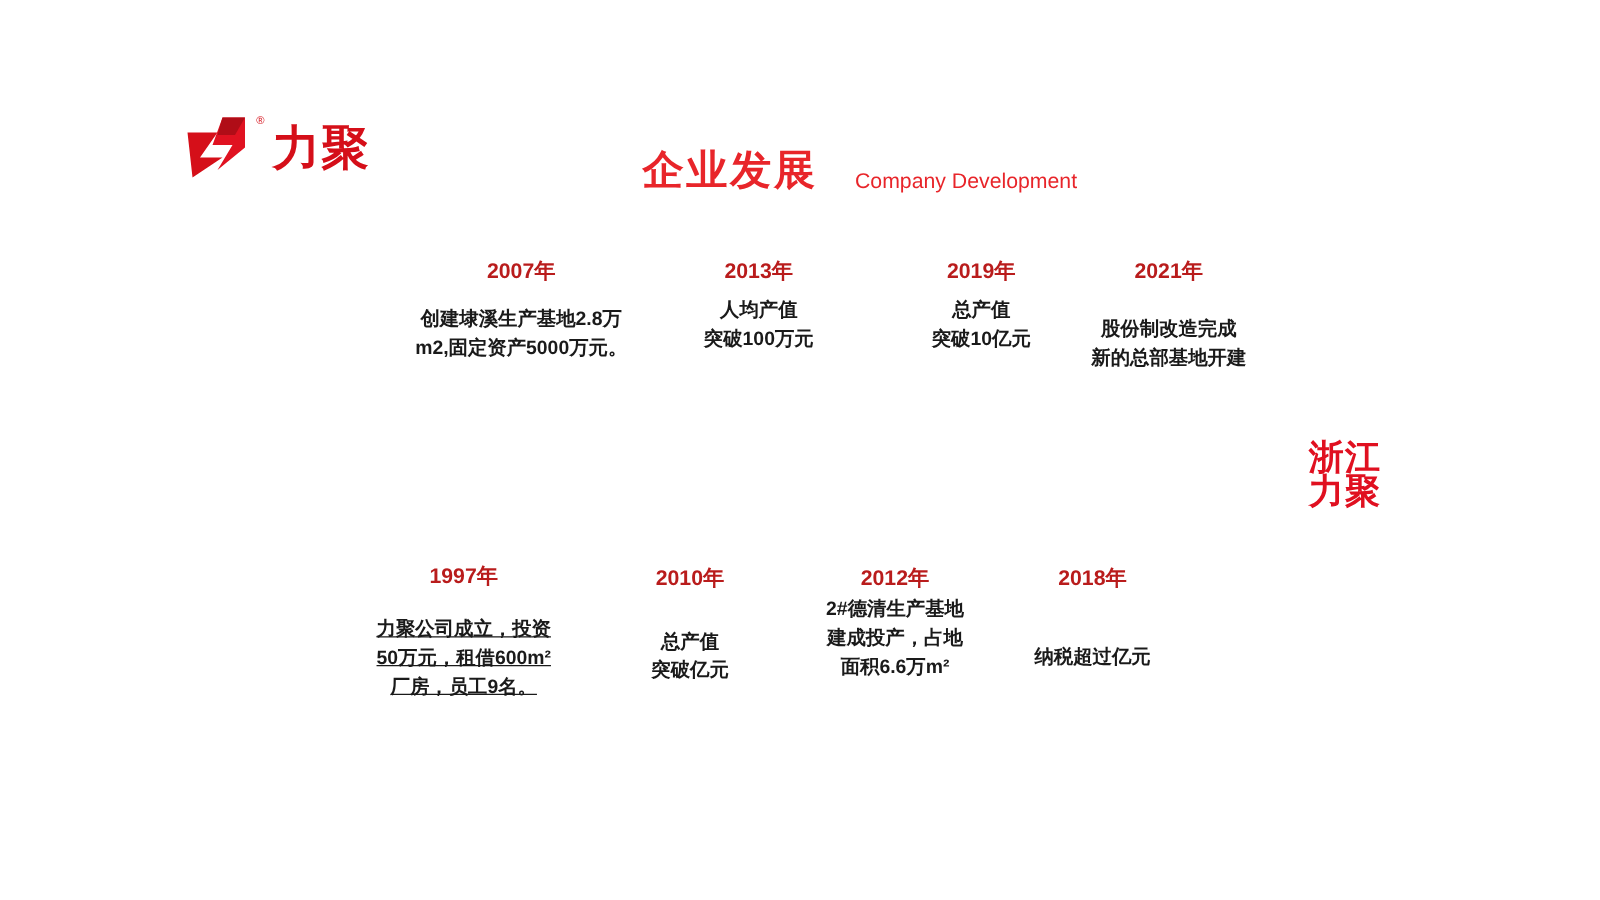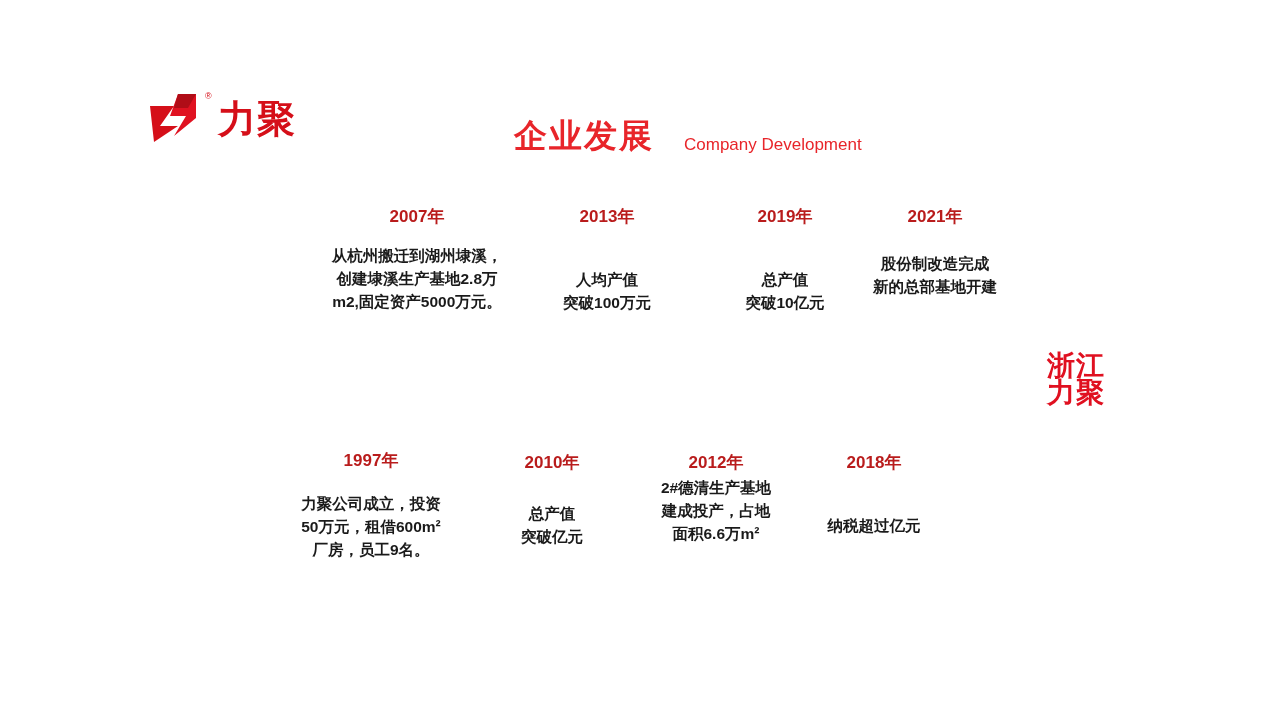--- a/index.html
+++ b/index.html
@@ -104,29 +104,29 @@
   }
   .entry-desc .ln { display: block; white-space: nowrap; }
 
   
   #entry-2007 { left: 307px; top: 206px; width: 220px; }
   #entry-2013 { left: 532px; top: 206px; width: 150px; }
   #entry-2019 { left: 710px; top: 206px; width: 150px; }
   #entry-2021 { left: 855px; top: 206px; width: 160px; }
   #entry-2007 .entry-desc { margin-top: 16px; }
   #entry-2013 .entry-desc,
-  #entry-2019 .entry-desc { margin-top: 40px; }
+  #entry-2019 .entry-desc { margin-top: 9px; }
   #entry-2021 .entry-desc { margin-top: 24px; }
 
   
   #entry-1997 { left: 268px; top: 450px; width: 206px; }
   #entry-2010 { left: 482px; top: 452px; width: 140px; }
   #entry-2012 { left: 640px; top: 452px; width: 152px; }
   #entry-2018 { left: 790px; top: 452px; width: 168px; }
-  #entry-1997 .entry-desc { margin-top: 20px; }
+  #entry-1997 .entry-desc { margin-top: 20px; text-decoration: underline; }
   #entry-2010 .entry-desc { margin-top: 28px; }
   #entry-2012 .entry-desc { margin-top: 2px; }
   #entry-2018 .entry-desc { margin-top: 40px; }
 
   
   #end-label {
     position: absolute;
     left: 1047px;
     top: 352px;
     width: 110px;
@@ -231,21 +231,20 @@
     </g>
     <g>
       <path d="M846,395 L860,395 L860,431 L846,431 Z" fill="url(#gradRedV)"></path>
       <path d="M838,424 L856,446 L874,424 Z" fill="url(#gradRedV)"></path>
     </g>
   </svg>
 
   <div class="entry" id="entry-2007">
     <div class="entry-year">2007年</div>
     <div class="entry-desc">
-      <span class="ln">从杭州搬迁到湖州埭溪，</span>
       <span class="ln">创建埭溪生产基地2.8万</span>
       <span class="ln">m2,固定资产5000万元。</span>
     </div>
   </div>
 
   <div class="entry" id="entry-2013">
     <div class="entry-year">2013年</div>
     <div class="entry-desc">
       <span class="ln">人均产值</span>
       <span class="ln">突破100万元</span>

